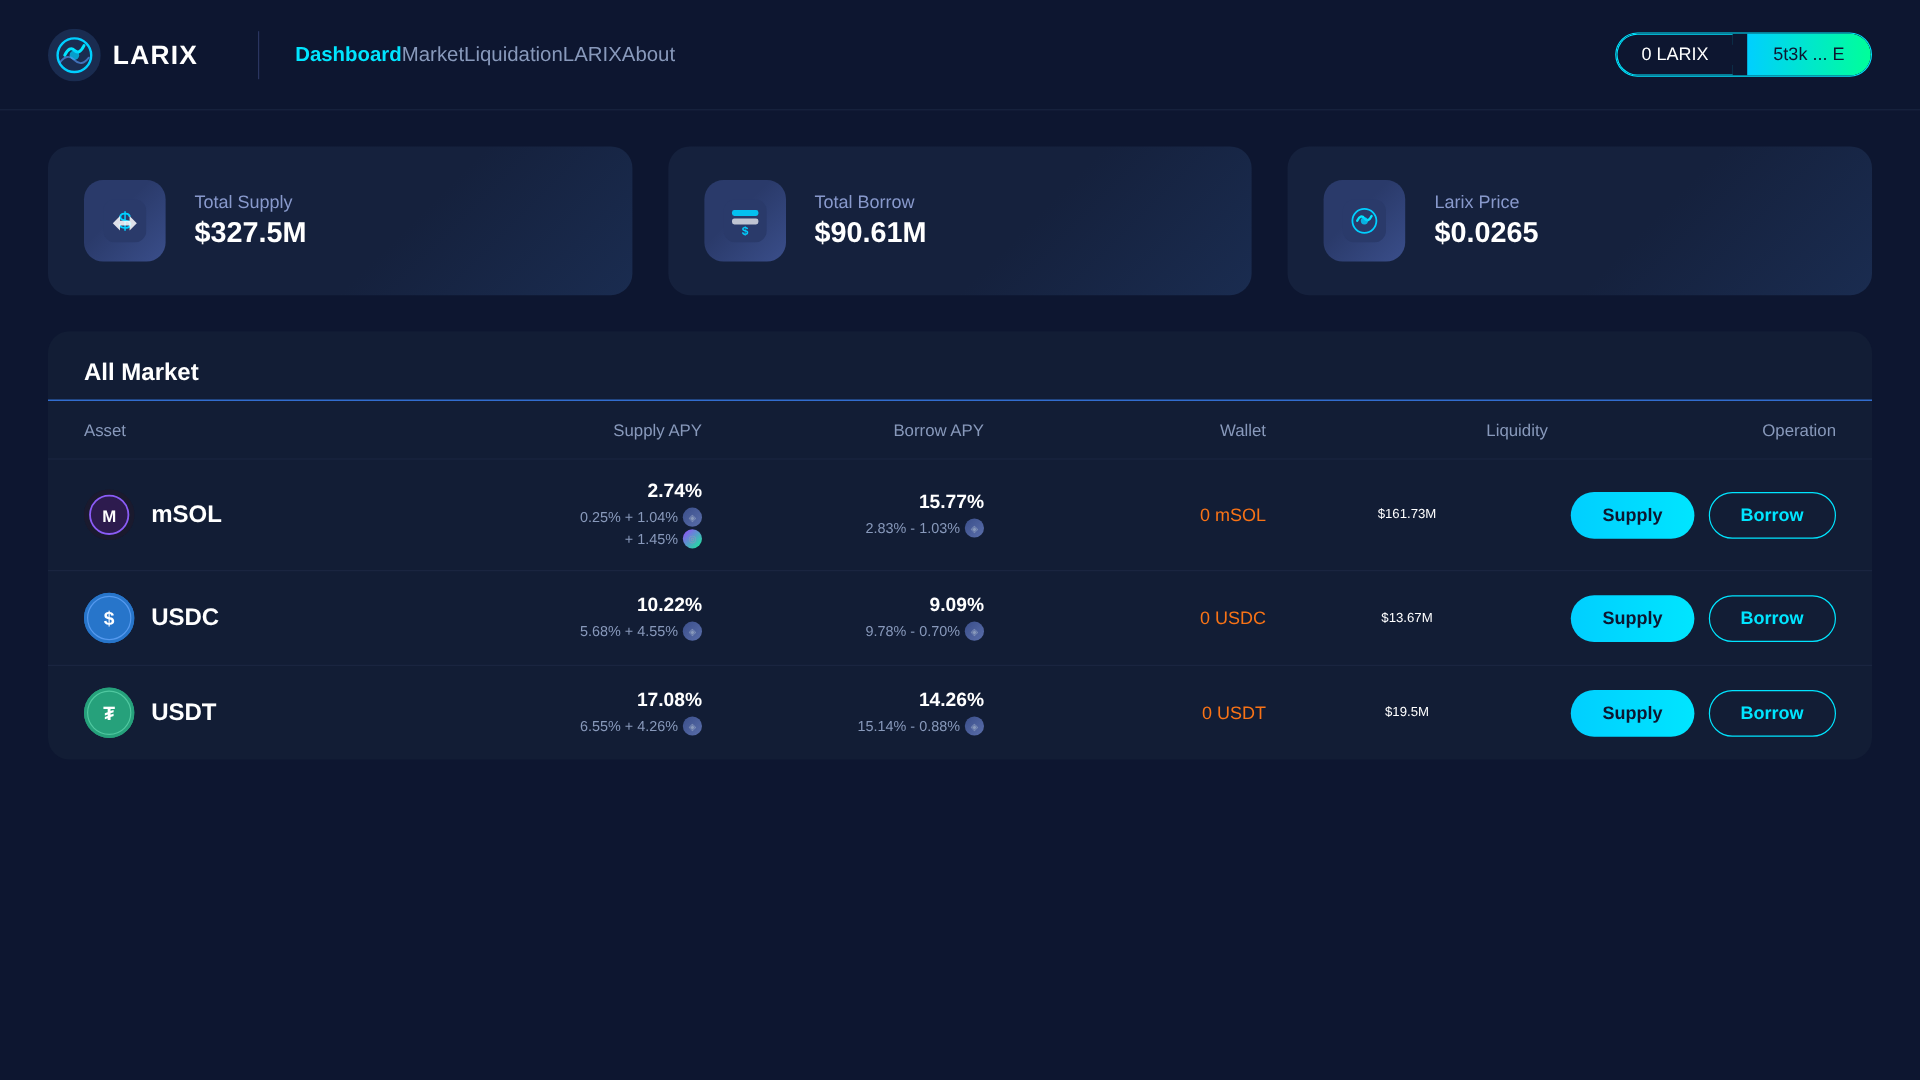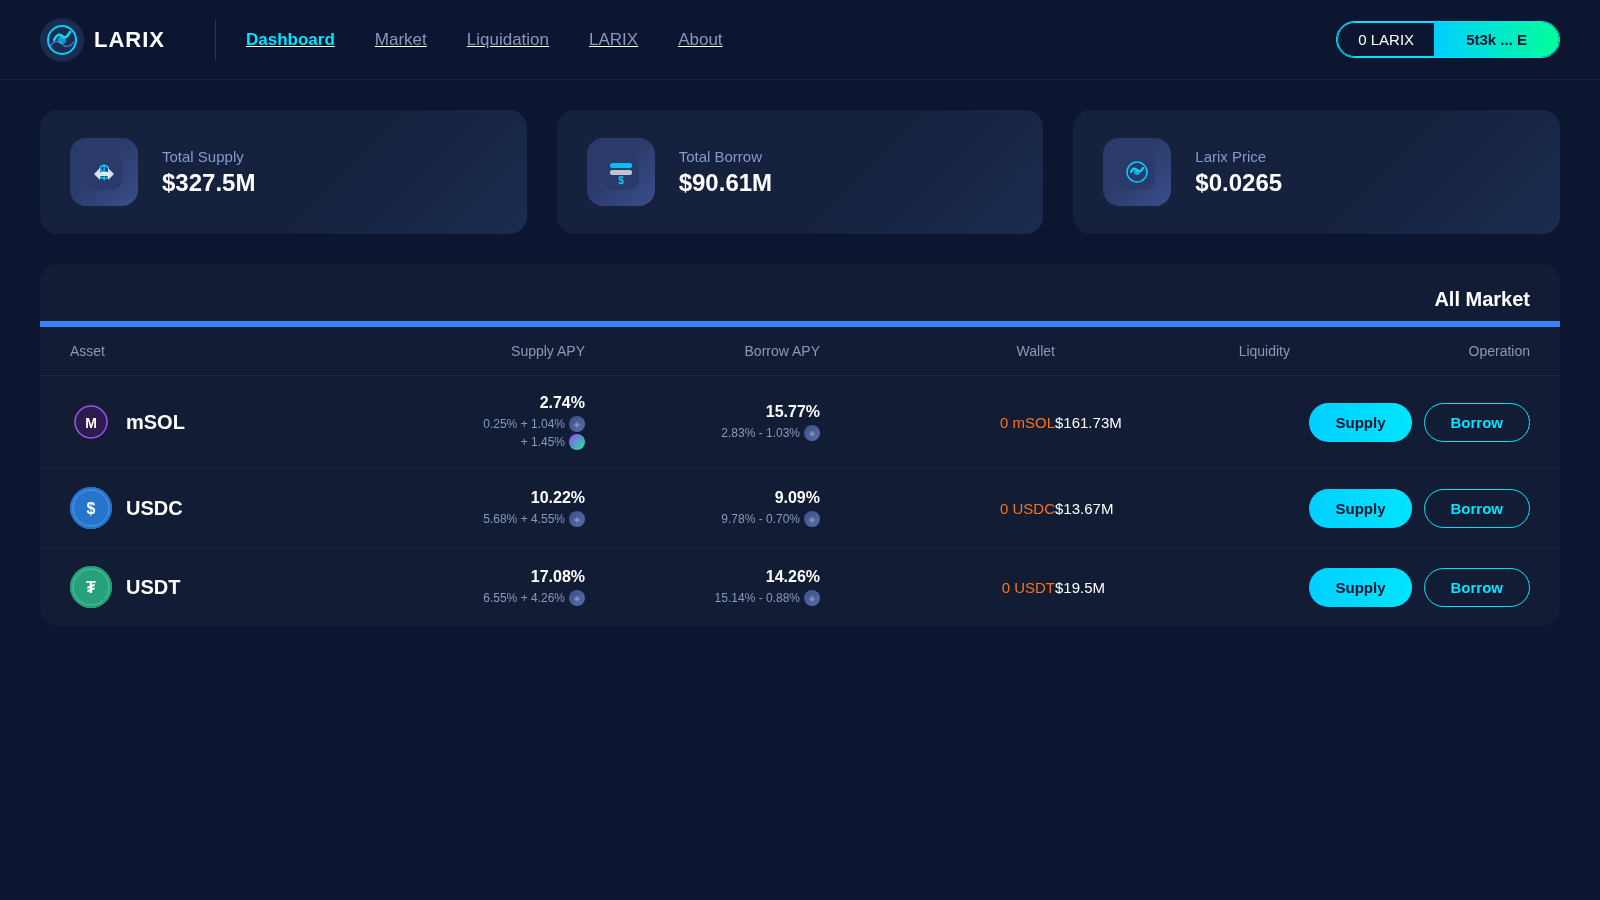--- a/index.html
+++ b/index.html
@@ -9,21 +9,21 @@
       font-family: 'Segoe UI', Arial, sans-serif;
       min-height: 900px;
       width: 1600px;
     }
 
     
     header {
       display: flex;
       align-items: center;
       padding: 0 40px;
-      height: 80px;
+      height: 92px;
       background: #0d1630;
       border-bottom: 1px solid #1a2540;
     }
     .logo-area {
       display: flex;
       align-items: center;
       gap: 10px;
       margin-right: 20px;
     }
     .logo-icon {
@@ -37,23 +37,21 @@
       letter-spacing: 1px;
     }
     .divider {
       width: 1px;
       height: 40px;
       background: #2a3560;
       margin: 0 30px;
     }
     nav {
       display: flex;
-      gap: 40px;
       flex: 1;
-      text-decoration: underline;
     }
     nav a {
       text-decoration: none;
       font-size: 17px;
       color: #8899bb;
       cursor: pointer;
     }
     nav a.active {
       color: #00e5ff;
       font-weight: 600;
@@ -68,25 +66,26 @@
       border-radius: 24px 0 0 24px;
       padding: 8px 20px;
       font-size: 15px;
       color: #fff;
       background: transparent;
       border-right: none;
     }
     .wallet-eth {
       background: linear-gradient(90deg, #00cfff, #00ff99);
       border-radius: 0 24px 24px 0;
-      padding: 9px 32px;
+      padding: 9px 22px;
       font-size: 15px;
       color: #0d1630;
-      font-weight: 700;
+      font-weight: 400;
       cursor: pointer;
+      margin-left: 12px;
     }
     .wallet-container {
       display: flex;
       border: 1.5px solid #00e5ff;
       border-radius: 24px;
       overflow: hidden;
     }
 
     
     .stats-section {
@@ -132,22 +131,21 @@
 
     
     .market-section {
       margin: 10px 40px 0 40px;
       background: #121d35;
       border-radius: 18px;
       overflow: hidden;
     }
     .market-header {
       padding: 24px 30px 10px 30px;
-      border-bottom: 6px solid #3b82f6;
-      text-align: right;
+      border-bottom: 1px solid #3b82f6;
     }
     .market-title {
       font-size: 20px;
       font-weight: 600;
       color: #fff;
     }
     .table-header {
       display: grid;
       grid-template-columns: 280px 1fr 1fr 1fr 1fr 240px;
       padding: 16px 30px;
@@ -232,22 +230,22 @@
     .mini-icon-sol {
       background: linear-gradient(135deg, #9945ff, #14f195);
     }
 
     .wallet-cell {
       text-align: right;
       font-size: 15px;
       color: #f97316;
     }
     .liquidity-cell {
-      text-align: left;
-      font-size: 15px;
+      text-align: center;
+      font-size: 11px;
       color: #fff;
     }
     .operation-cell {
       display: flex;
       gap: 12px;
       justify-content: flex-end;
     }
 
     .btn-supply {
       background: linear-gradient(90deg, #00cfff, #00e5ff);

